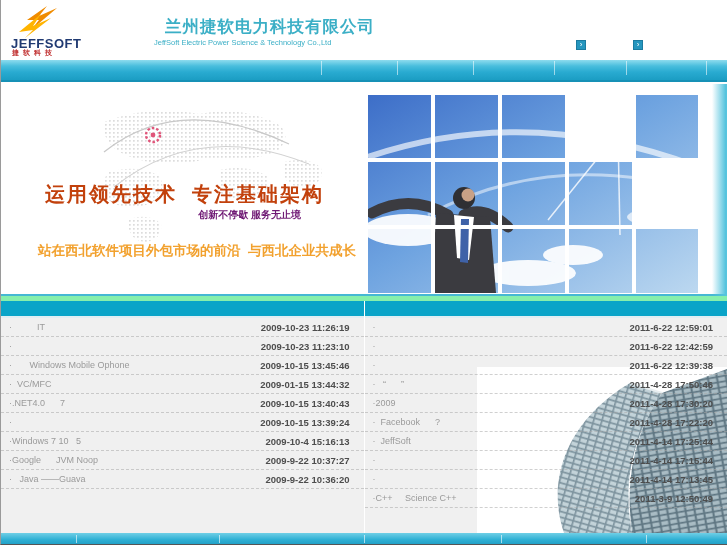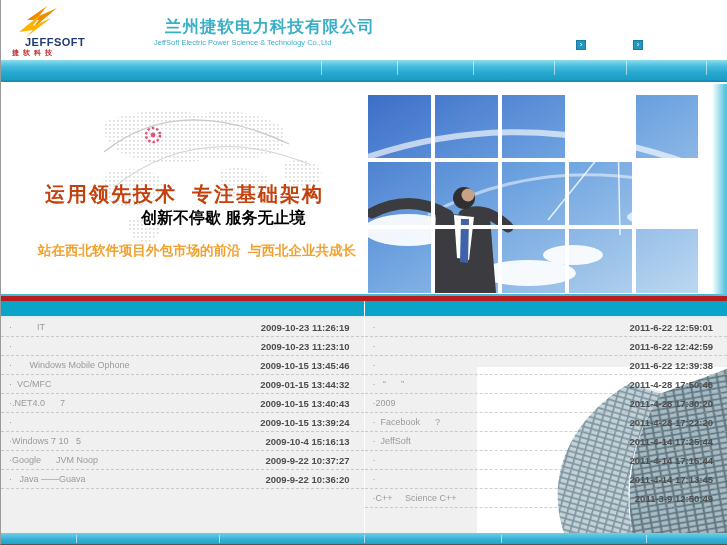--- a/index.html
+++ b/index.html
@@ -3,51 +3,51 @@
 <meta charset="utf-8">
 <style>
   * { margin:0; padding:0; box-sizing:border-box; }
   body { font-family:"Liberation Sans", sans-serif; background:#fff; }
   #page { position:relative; width:727px; height:545px; background:#fff; overflow:hidden; border-left:1px solid #9a9a9a; border-bottom:1px solid #555; }
 
   
   .header { position:relative; height:57px; background:#fff; }
   .logo { position:absolute; left:8px; top:4px; width:140px; height:50px; }
   .bolt { position:absolute; left:4px; top:2px; width:52px; height:32px; }
-  .brand { position:absolute; left:16px; top:32px; font-size:11px; font-weight:bold; color:#203a72; letter-spacing:.5px; }
+  .brand { position:absolute; left:2px; top:32px; font-size:13px; font-weight:bold; color:#203a72; letter-spacing:.5px; }
   .brand-cn { position:absolute; left:3px; top:44px; font-size:7px; color:#c03030; letter-spacing:4px; font-weight:bold; }
   .company-cn { position:absolute; left:152px; top:16px; font-size:16.5px; font-weight:bold; color:#3bafc6; letter-spacing:1px;margin-left:12px; }
   .company-en { position:absolute; left:153px; top:38px; font-size:7.5px; color:#3bafc6; }
   .quick-link { position:absolute; top:40px; width:10px; height:10px; background:#2596be; border:1px solid #1b7ba0; color:#fff; font-size:8px; line-height:8px; text-align:center; cursor:pointer; }
   .ql1 { left:575px; } .ql2 { left:632px; }
 
   
   .navbar { position:relative; height:27px; background:#fff; }
   .navbar .bar { position:absolute; top:3px; left:0; right:0; height:22px;
     background:linear-gradient(to bottom,#8edcee 0%,#49bedd 30%,#29abd1 60%,#1b9dc3 100%);
     border-bottom:2px solid #1691b6; }
   .nav-sep { position:absolute; top:4px; width:1px; height:14px; background:rgba(255,255,255,.55); }
 
   
   .banner { position:relative; height:212px; background:#fff; border-bottom:2px solid #46b8d4; }
   .map-svg { position:absolute; left:8px; top:8px; }
   .headline { position:absolute; left:44px; top:97px; font-size:20px; font-weight:bold; color:#c2410c; letter-spacing:2px; white-space:pre; }
-  .subheadline { position:absolute; left:140px; top:124px; width:160px; text-align:right; font-size:16px; color:#000000; font-weight:bold; white-space:pre; }
+  .subheadline { position:absolute; left:140px; top:124px; width:160px; text-align:right; font-size:10px; color:#701a75; font-weight:bold; white-space:pre; }
   .tagline { position:absolute; left:37px; top:158px; font-size:13.5px; font-weight:bold; color:#f2a12e; white-space:pre; }
   .photo-grid { position:absolute; left:367px; top:11px; width:330px; height:198px; }
   .photo-grid svg { position:absolute; left:0; top:0; }
   .gap { position:absolute; background:#fff; }
   .gv { top:0; width:4px; height:198px; }
   .gh { left:0; width:330px; height:4px; }
   .cover { position:absolute; background:#fff; }
   .edge-strip { position:absolute; right:0; top:0; width:15px; height:212px;
     background:linear-gradient(to right, rgba(126,211,231,0) 0%, #56c4de 90%); }
 
   
-  .news { position:relative; height:237px; background:#b91c1c; padding-top:5px; }
+  .news { position:relative; height:237px; background:#86efac; padding-top:5px; }
   .cols { display:flex; height:232px; }
   .col { position:relative; width:363px; background:#f0f0f0; }
   .gutter { width:1px; background:#fff; }
   .col-header { height:17px; background:#09a4c8; border-bottom:2px solid #dfeef3; }
   .rows { position:relative; height:213px; display:flex; flex-direction:column; }
   .news-row { position:relative; z-index:3; height:19px; display:flex; align-items:center; justify-content:space-between; border-bottom:1px dashed rgba(170,170,170,.55); }
   .row-text { padding-left:8px; font-size:9px; color:#9a9a9a; white-space:pre; cursor:pointer; }
   .row-date { padding-right:14px; font-size:9.5px; font-weight:bold; color:#4d4d4d; white-space:nowrap; }
   .bldg-block { position:absolute; left:112px; top:66px; right:0; bottom:0; background:#fff; z-index:1; }
   .bldg-block svg { position:absolute; right:0; bottom:0; }

